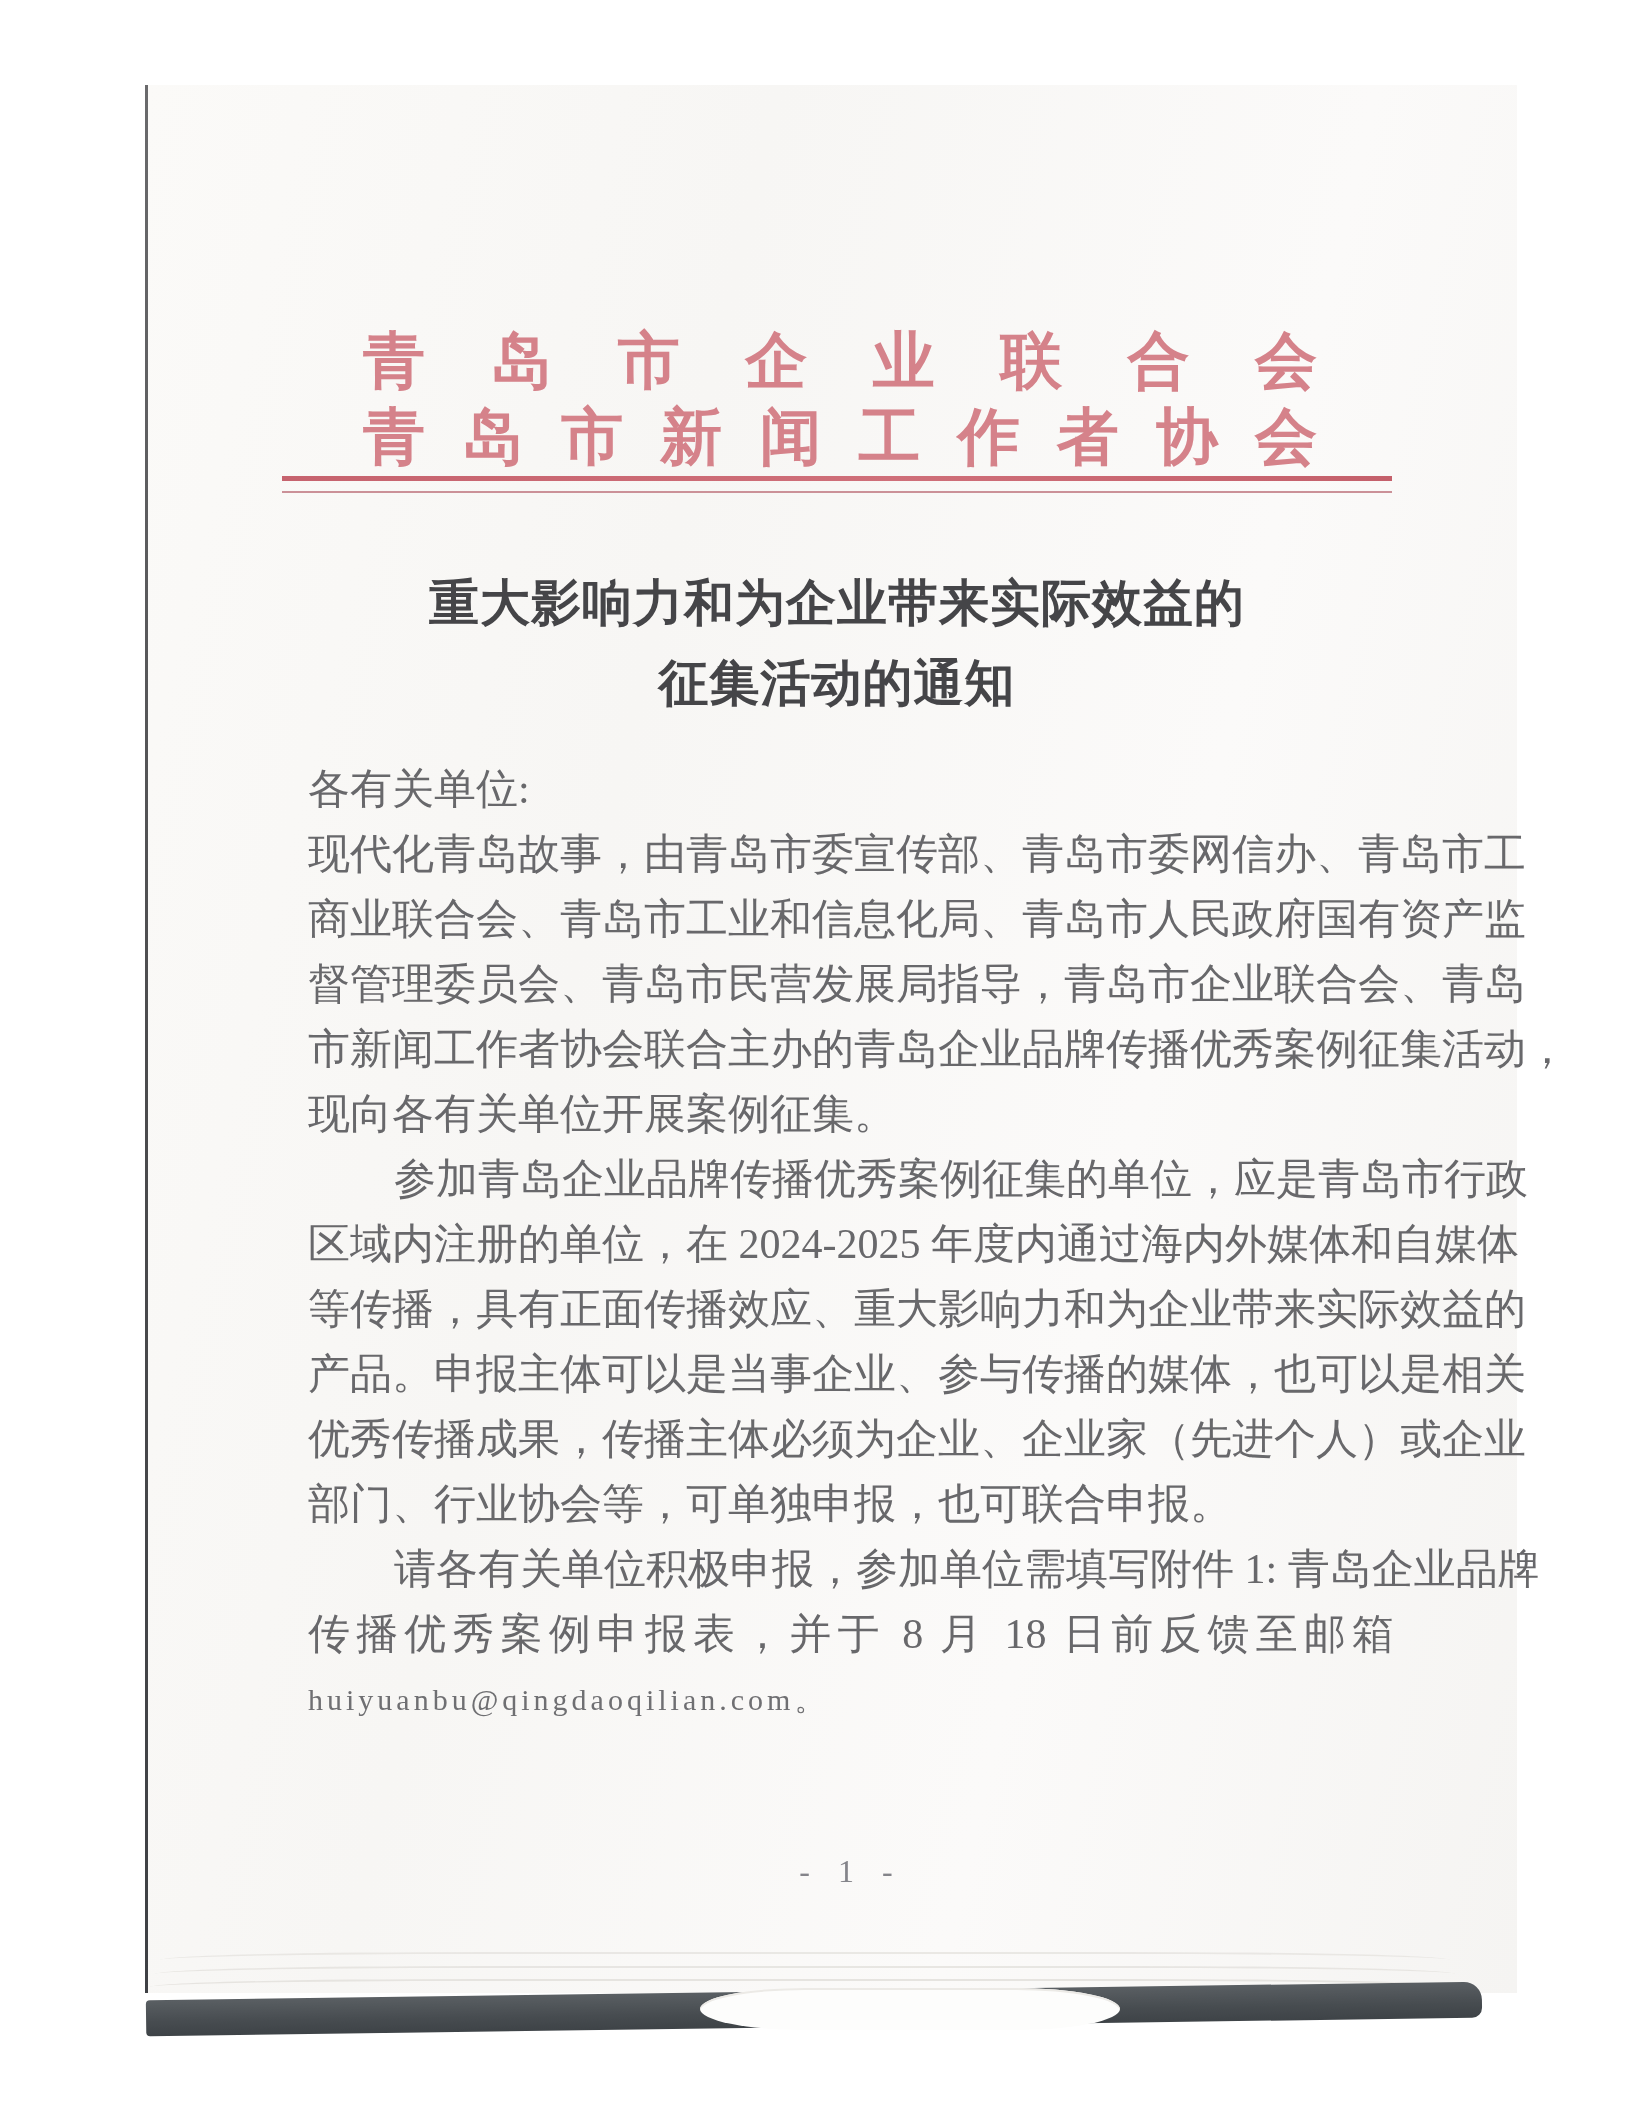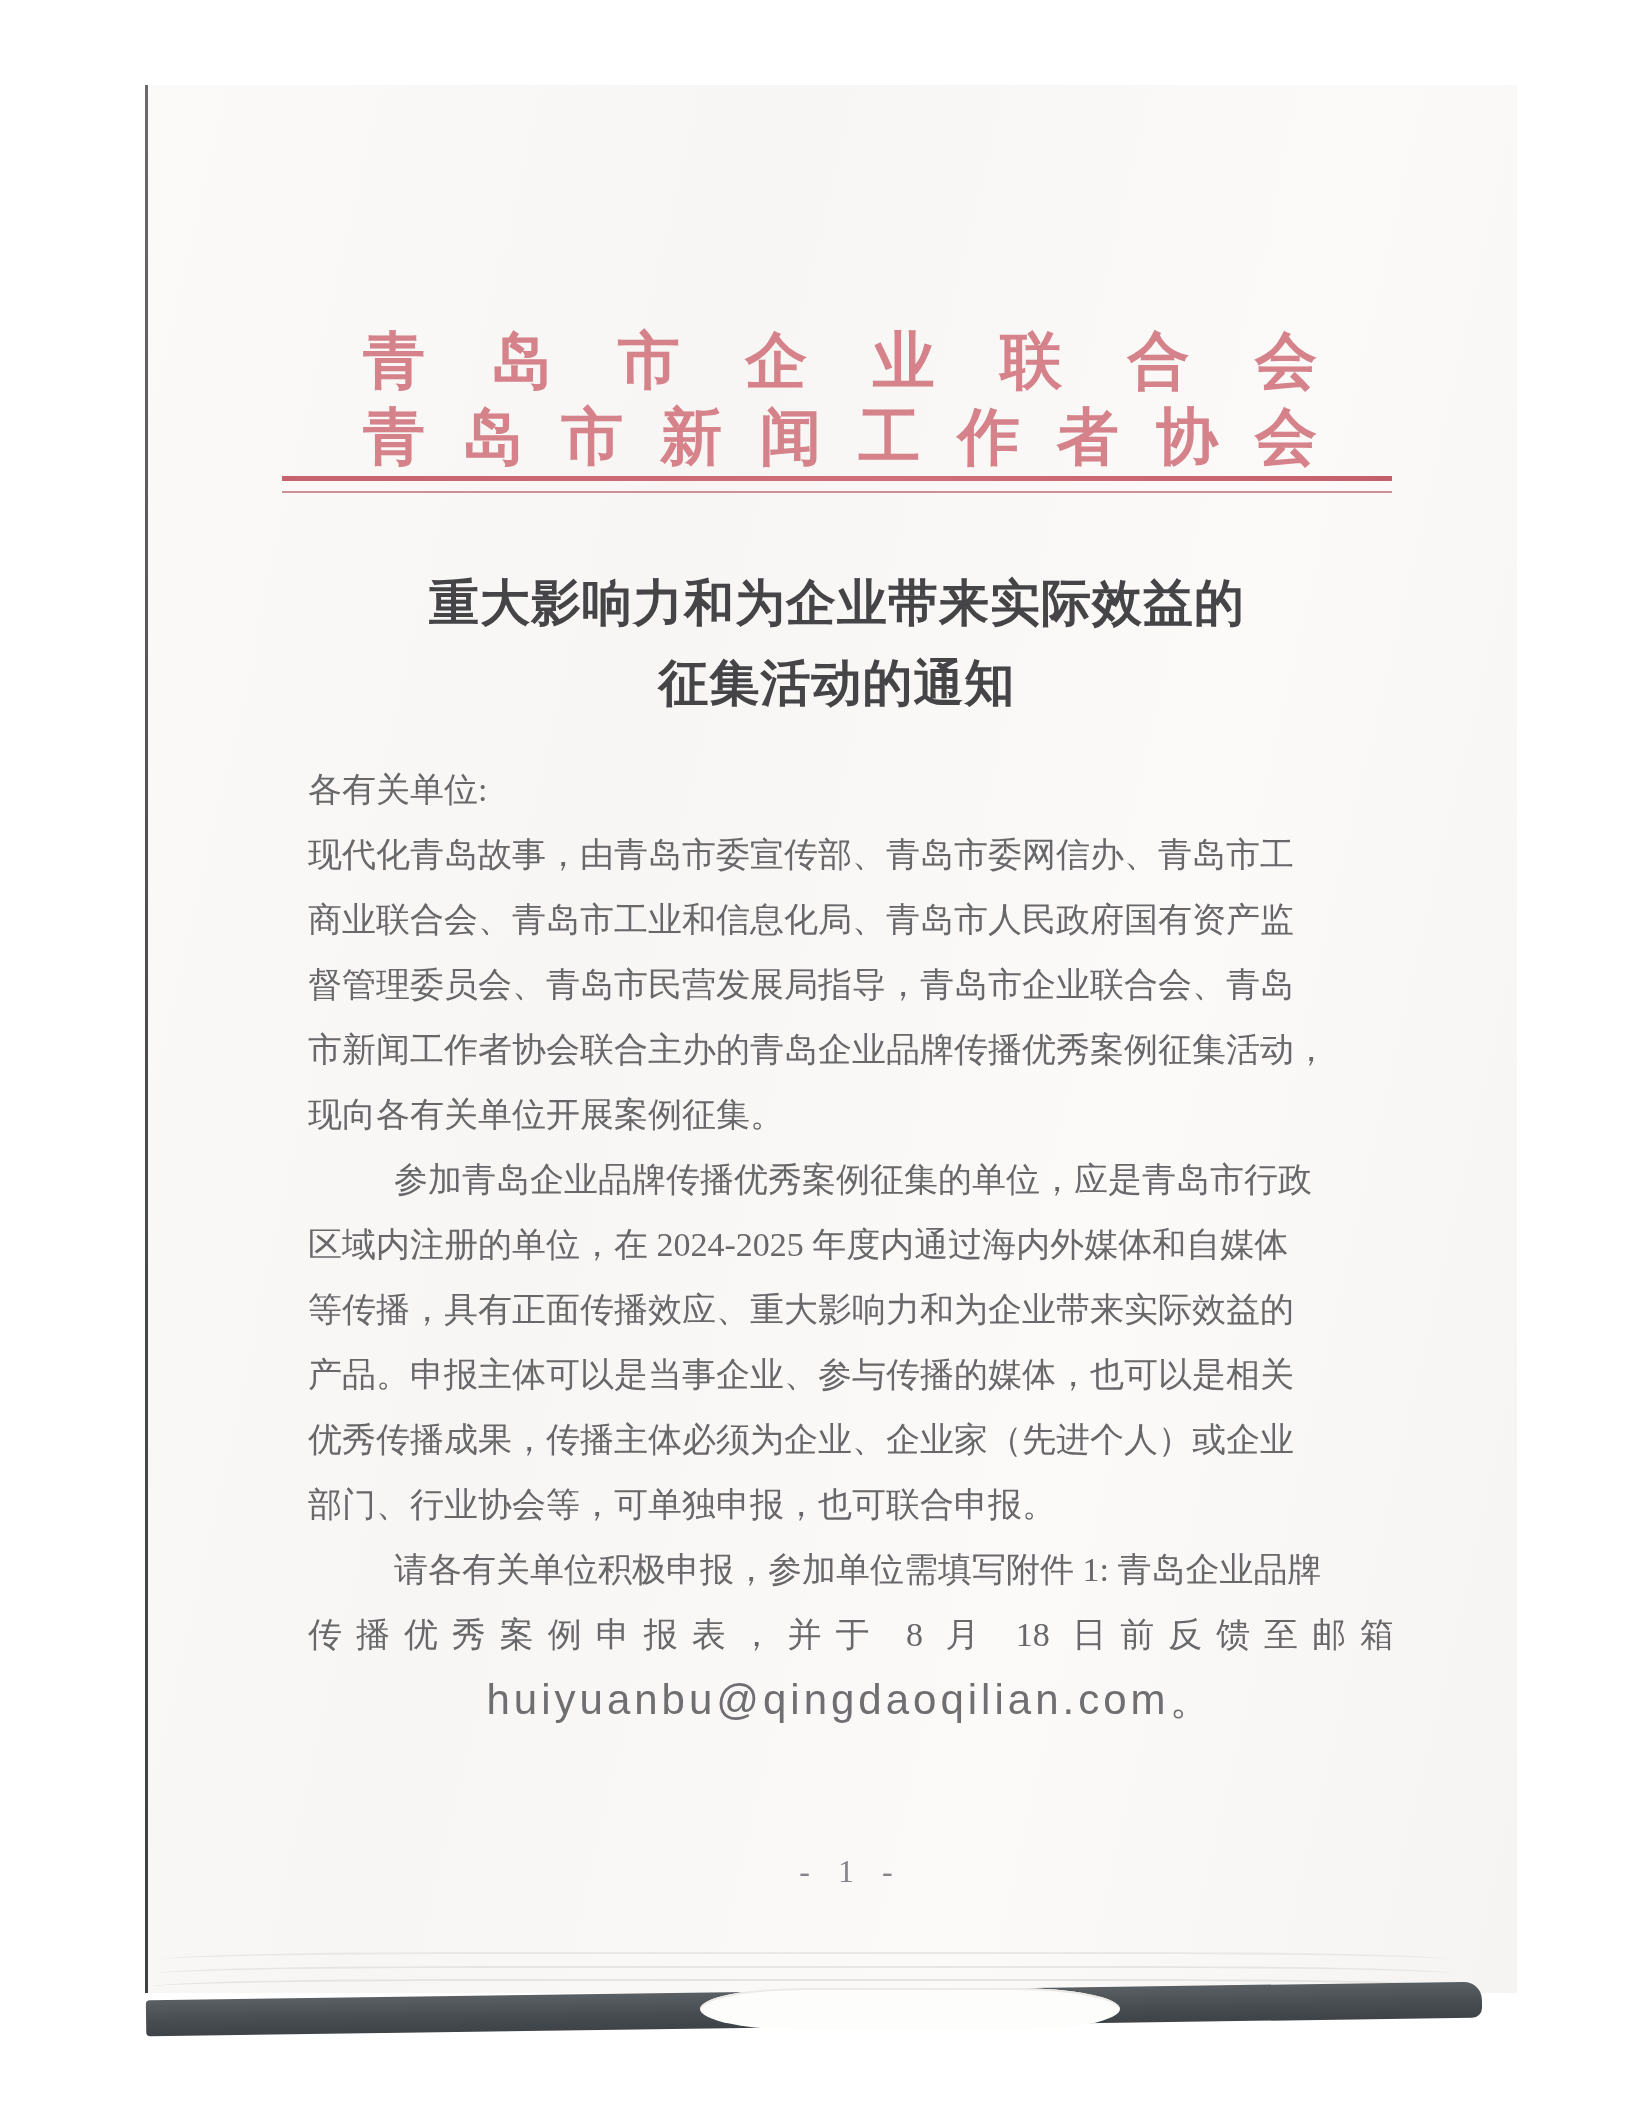--- a/index.html
+++ b/index.html
@@ -84,36 +84,35 @@
   
   .doc-body {
     position: absolute;
     left: 163px;
     top: 672px;
     width: 1086px;
   }
   .line {
     height: 65px;
     line-height: 65px;
-    font-size: 34px;
+    font-size: 42px;
     color: #68686b;
     white-space: nowrap;
   }
   .line.indent { text-indent: 86px; }
   .line.stretch {
     white-space: normal;
     text-align: justify;
     text-align-last: justify;
   }
   .line.email {
-    font-family: Liberation Sans, sans-serif;
-    font-size: 42px;
+    font-family: Liberation Serif, serif;
+    font-size: 30px;
     letter-spacing: 4px;
     color: #6f6f72;
-    text-align: center;
   }
   
   .page-number {
     position: absolute;
     left: 163px;
     top: 1768px;
     width: 1086px;
     text-align: center;
     font-size: 32px;
     color: #84848a;

